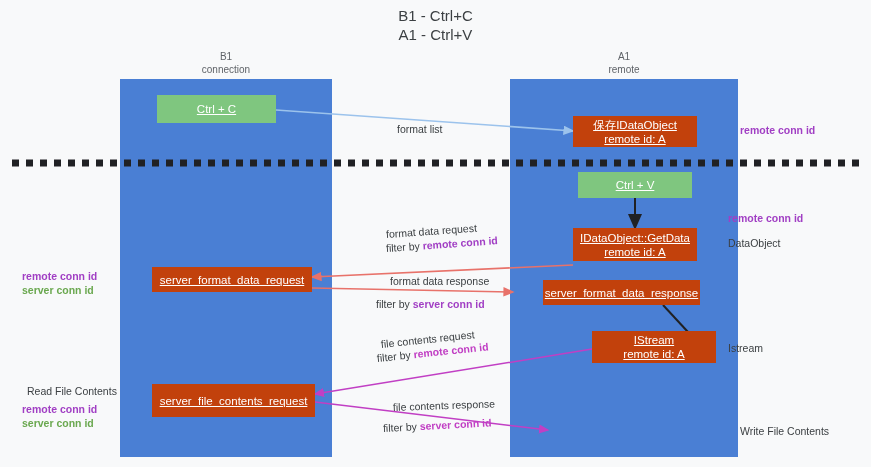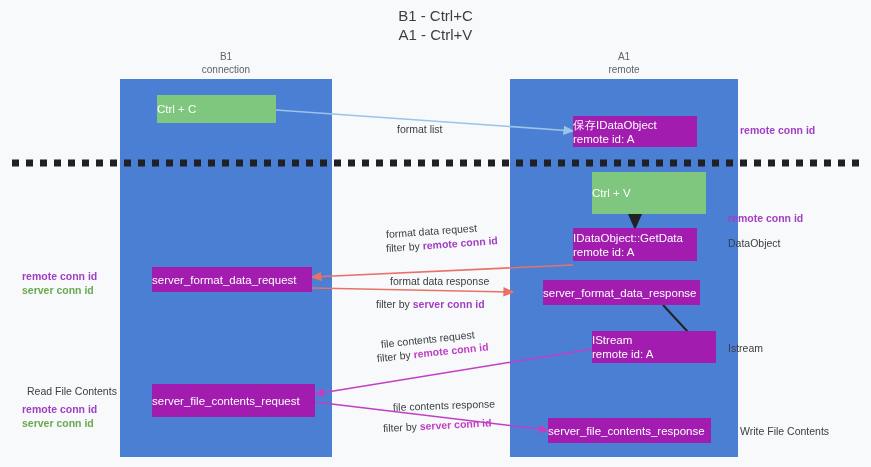--- a/index.html
+++ b/index.html
@@ -49,30 +49,31 @@
     position: absolute;
     background: #4a7fd4;
   }
 
   
   .box {
     position: absolute;
     box-sizing: border-box;
     display: flex;
     flex-direction: column;
-    align-items: flex-start;
+    align-items: center;
     justify-content: center;
     color: #ffffff;
     font-size: 11.5px;
     line-height: 14px;
     text-align: center;
     white-space: pre;
+    text-decoration: underline;
   }
   .box.green { background: #7fc67f; }
-  .box.orange { background: #a21caf; }
+  .box.orange { background: #c2410c; }
   .box .l2 { font-size: 11.5px; }
 
   
   .anno {
     position: absolute;
     font-size: 10.5px;
     line-height: 14px;
     white-space: pre;
   }
   .anno.plain { color: #3c4043; }
@@ -150,21 +151,21 @@
 
   <div class="box green" style="left:157px; top:95px; width:119px; height:28px;">
     <span>Ctrl + C</span>
   </div>
 
   <div class="box orange" style="left:573px; top:116px; width:124px; height:31px;">
     <span>保存IDataObject</span>
     <span class="l2">remote id: A</span>
   </div>
 
-  <div class="box green" style="left:592px; top:172px; width:114px; height:42px;">
+  <div class="box green" style="left:578px; top:172px; width:114px; height:26px;">
     <span>Ctrl + V</span>
   </div>
 
   <div class="box orange" style="left:573px; top:228px; width:124px; height:33px;">
     <span>IDataObject::GetData</span>
     <span class="l2">remote id: A</span>
   </div>
 
   <div class="box orange" style="left:152px; top:267px; width:160px; height:25px;">
     <span>server_format_data_request</span>
@@ -176,23 +177,20 @@
 
   <div class="box orange" style="left:592px; top:331px; width:124px; height:32px;">
     <span>IStream</span>
     <span class="l2">remote id: A</span>
   </div>
 
   <div class="box orange" style="left:152px; top:384px; width:163px; height:33px;">
     <span>server_file_contents_request</span>
   </div>
 
-  <div class="box orange" style="left:548px; top:418px; width:163px; height:25px;">
-    <span>server_file_contents_response</span>
-  </div>
 
   <div class="anno purple" style="left:740px; top:123px;">remote conn id</div>
 
   <div class="anno purple" style="left:728px; top:211px;">remote conn id</div>
 
   <div class="anno plain" style="left:728px; top:236px;">DataObject</div>
 
   <div class="anno plain" style="left:728px; top:341px;">Istream</div>
 
   <div class="anno plain" style="left:740px; top:424px;">Write File Contents</div>

